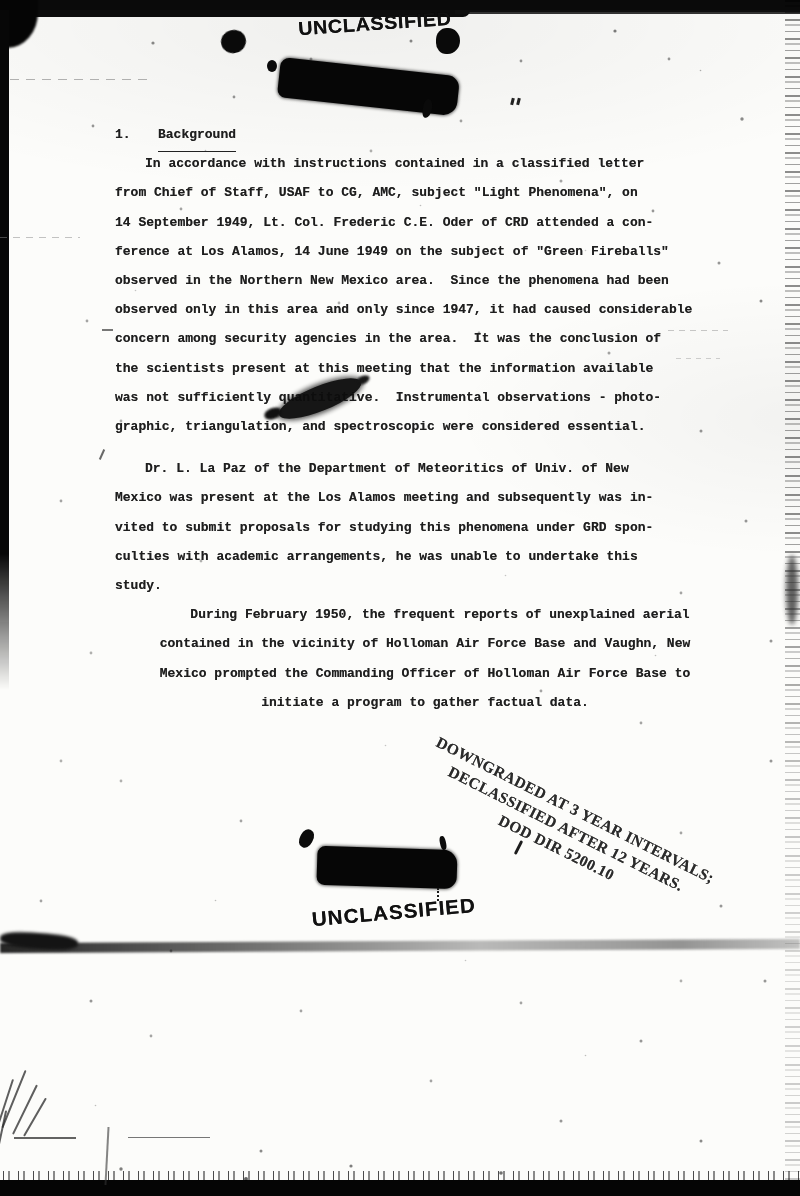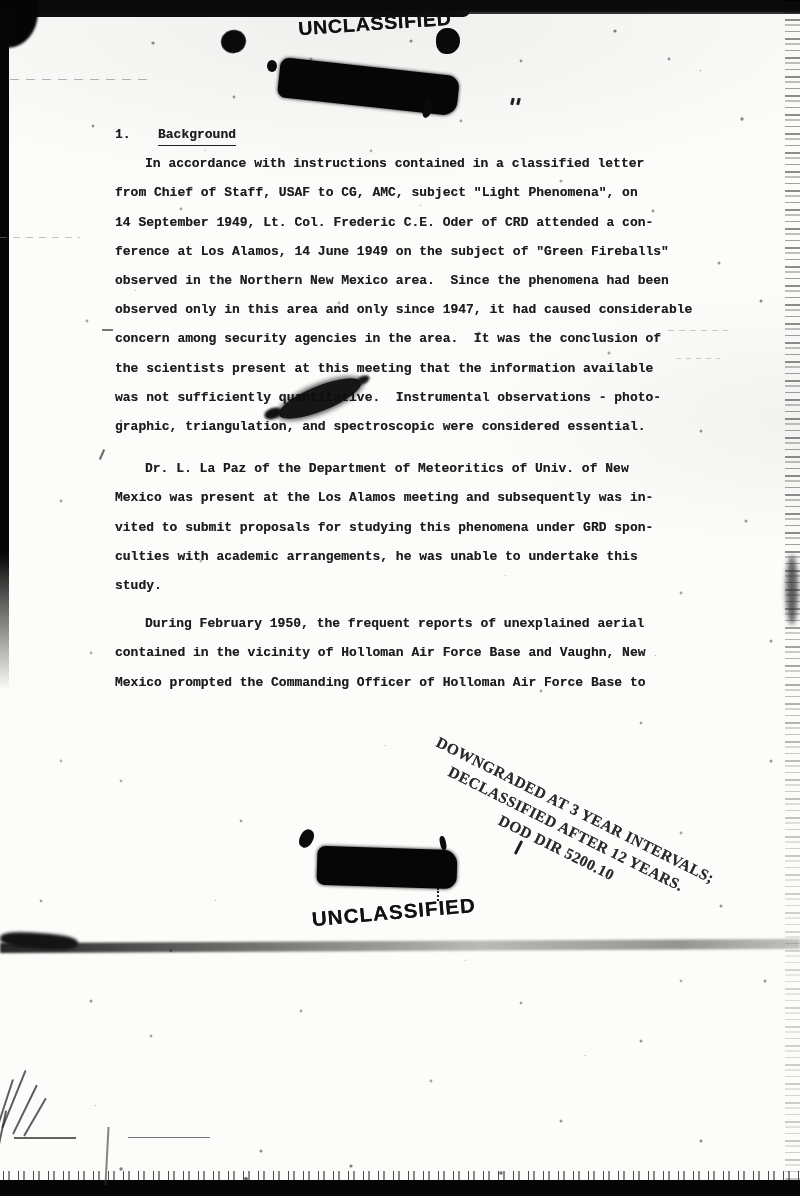--- a/index.html
+++ b/index.html
@@ -49,25 +49,25 @@
   .unclass{position:absolute;color:#111;font-weight:bold;letter-spacing:.6px;white-space:nowrap;
     text-shadow:0 0 .6px rgba(0,0,0,.8);}
   .unclass.top{left:301px;top:13px;font-size:19px;transform:rotate(-4deg) scaleX(1.04);}
   .unclass.bottom{left:314px;top:901px;font-size:20px;transform:rotate(-5deg) scaleX(1.03);letter-spacing:1px;}
   
   .typed{position:absolute;left:115px;top:120px;width:620px;color:#1e1e1e;
     font-family:"Liberation Mono","DejaVu Sans Mono",monospace;font-size:13px;font-weight:700;
     line-height:29.2px;letter-spacing:0;text-shadow:0 0 .5px rgba(20,20,20,.6);}
   .heading-row{white-space:pre;}
   .heading-num{display:inline-block;width:43px;}
-  .heading-title{border-bottom:1.6px solid #222;padding-bottom:3px;}
+  .heading-title{border-bottom:1.6px solid #222;padding-bottom:9px;}
   .line{white-space:pre;font-family:Liberation Mono, monospace;}
   .line.indent{padding-left:30px;}
   .para.p2{margin-top:13px;}
-  .para.p3{margin-top:9px;}
+  .para.p3{text-align:center;}
   
   .smudge{position:absolute;left:276px;top:386px;width:88px;height:25px;background:#0d0d0d;border-radius:50%;
     transform:rotate(-22deg);box-shadow:0 0 5px 2px rgba(15,15,15,.75);opacity:.96;}
   .smudge-tail{position:absolute;left:264px;top:408px;width:18px;height:11px;background:#101010;border-radius:50%;transform:rotate(-20deg);filter:blur(1px);}
   .smudge-tip{position:absolute;left:356px;top:376px;width:14px;height:8px;background:#161616;border-radius:50%;transform:rotate(-25deg);filter:blur(1.2px);}
   
   .stamp{position:absolute;left:411px;top:797px;width:310px;transform:rotate(26.5deg);
     font-family:"Liberation Serif","DejaVu Serif",serif;font-weight:bold;font-size:15.5px;line-height:21px;
     color:#1c1c1c;text-align:center;letter-spacing:.4px;white-space:nowrap;opacity:.93;
     text-shadow:0 0 .6px rgba(0,0,0,.65);}
@@ -170,20 +170,21 @@
           <div class="line indent">Dr. L. La Paz of the Department of Meteoritics of Univ. of New</div>
           <div class="line">Mexico was present at the Los Alamos meeting and subsequently was in-</div>
           <div class="line">vited to submit proposals for studying this phenomena under GRD spon-</div>
           <div class="line">culties with academic arrangements, he was unable to undertake this</div>
           <div class="line">study.</div>
         </div>
         <div class="para p3">
           <div class="line indent">During February 1950, the frequent reports of unexplained aerial</div>
           <div class="line">contained in the vicinity of Holloman Air Force Base and Vaughn, New</div>
           <div class="line">Mexico prompted the Commanding Officer of Holloman Air Force Base to</div>
+          <div class="line">initiate a program to gather factual data.</div>
         </div>
       </div>
   </div>
 
   <div class="smudge"></div>
   <div class="smudge-tail"></div>
   <div class="smudge-tip"></div>
 
   <div class="stamp">
     <div>DOWNGRADED AT 3 YEAR INTERVALS;</div>

